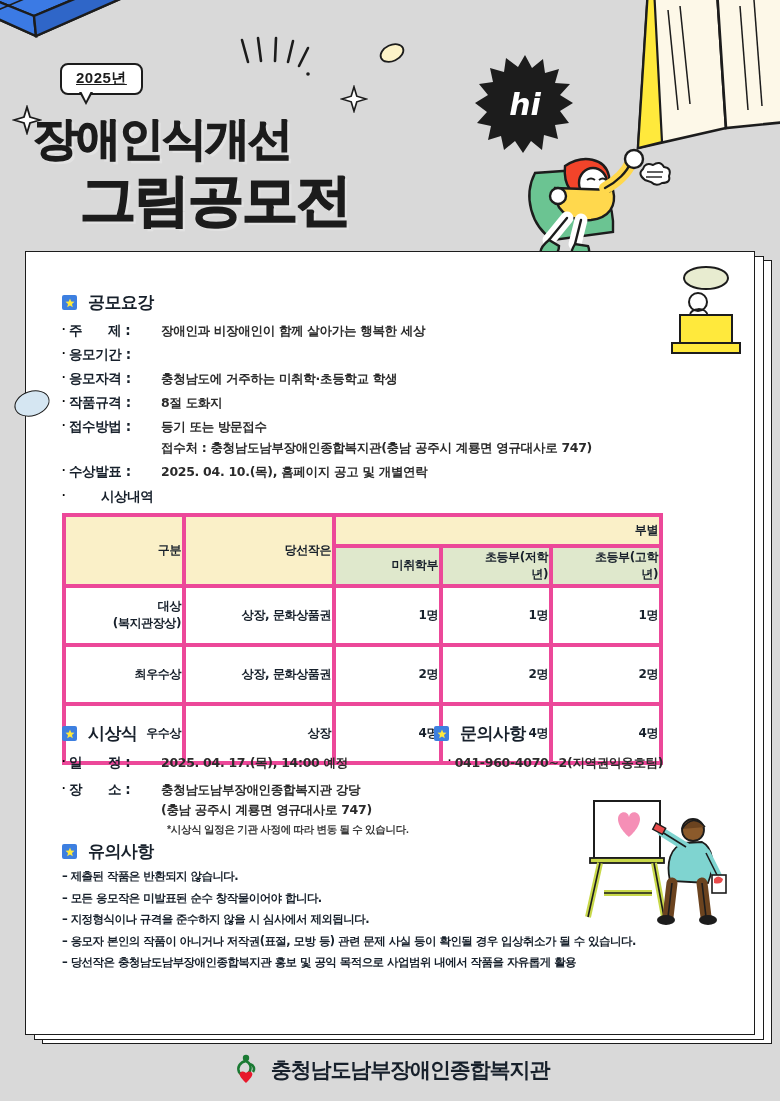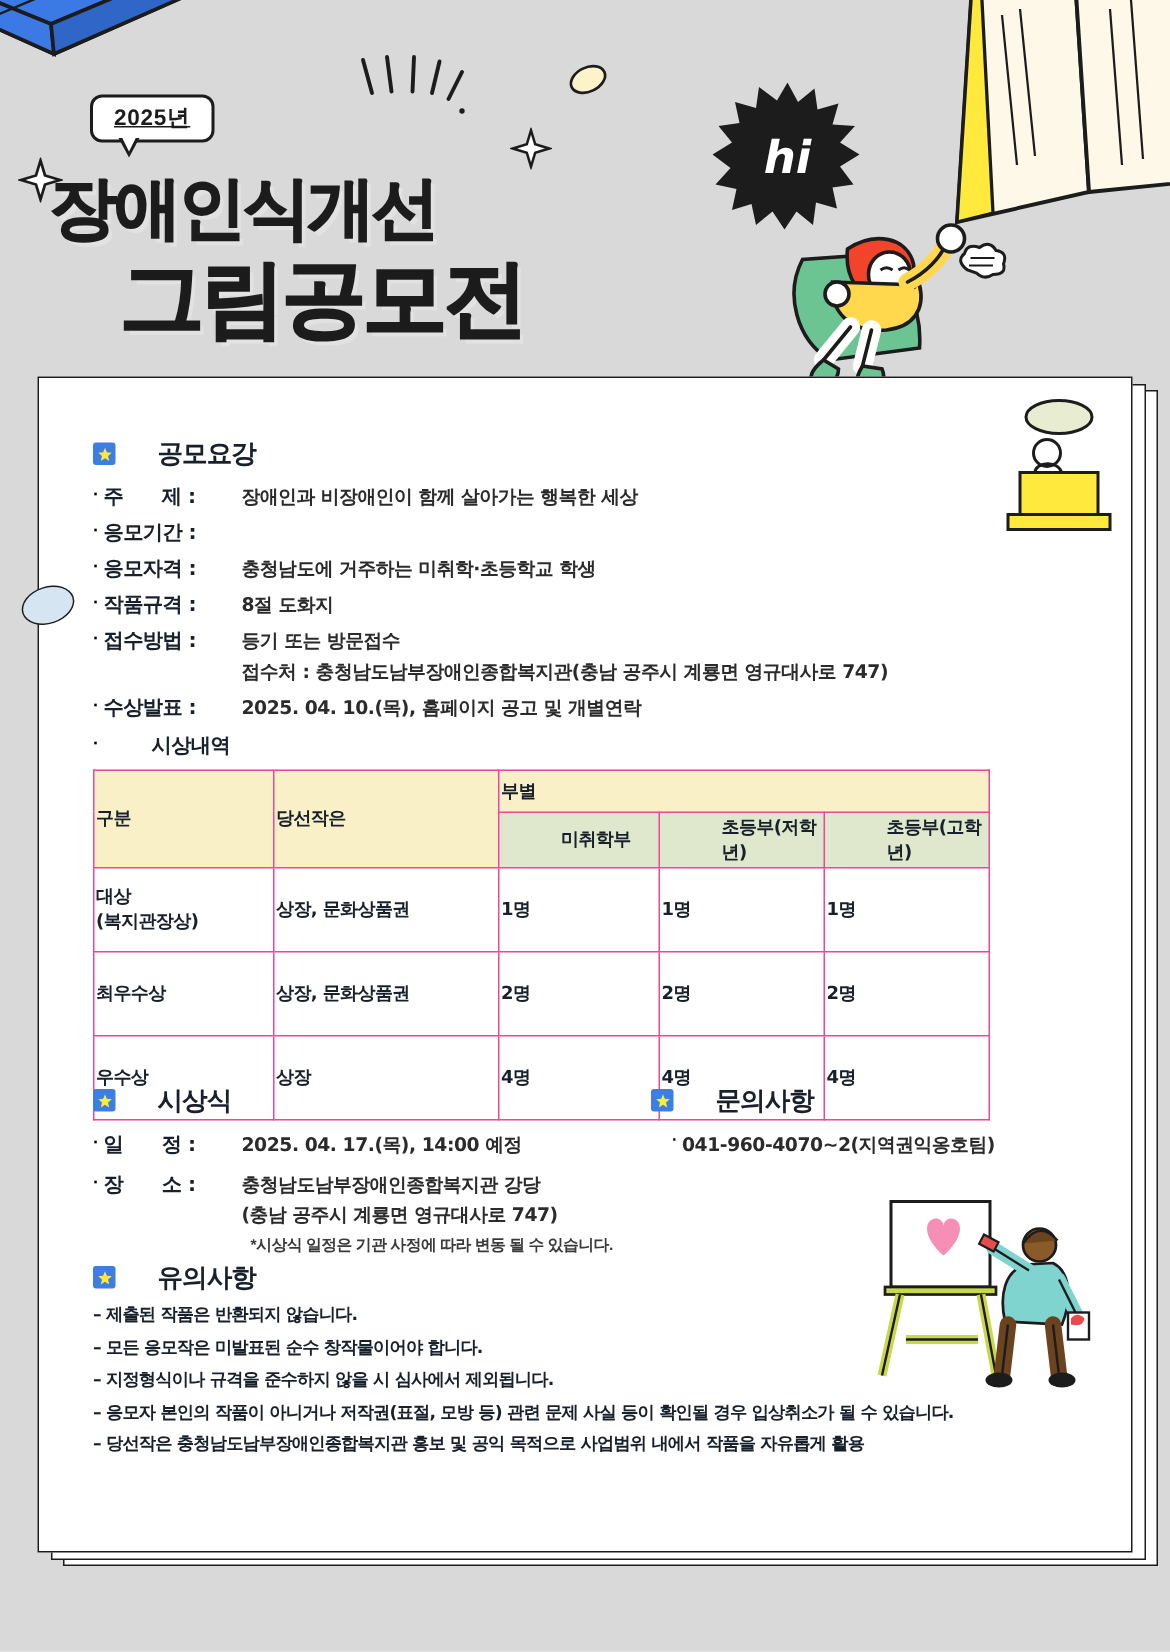--- a/index.html
+++ b/index.html
@@ -56,21 +56,21 @@
     position:absolute;left:25px;top:251px;width:728px;height:782px;
     background:#fff;border:1.6px solid #1c1c1c;overflow:hidden;
   }
   .blob-left{
     position:absolute;left:14px;top:391px;width:34px;height:23px;
     background:#d5e6f2;border:1.6px solid #1c1c1c;border-radius:50%;
     transform:rotate(-18deg);z-index:6;
   }
 
   
-  .sec-head{display:flex;align-items:center;gap:28px;}
+  .sec-head{display:flex;align-items:center;gap:11px;}
   .star-box{
     width:15px;height:15px;background:#3d7fe0;border-radius:2px;
     display:flex;align-items:center;justify-content:center;flex:0 0 auto;
   }
   .star-box svg{display:block;}
   .sec-title{
     font-size:17px;font-weight:900;color:#17202b;letter-spacing:-0.6px;
     font-family:"DejaVu Sans","Liberation Sans",sans-serif;
   }
 
@@ -86,21 +86,21 @@
     font-family:"DejaVu Sans","Liberation Sans",sans-serif;line-height:1.45;
   }
   .note{font-size:10.5px;font-weight:700;color:#3a3a3a;letter-spacing:-0.3px;}
 
   
   table.prize{
     border-collapse:collapse;margin-top:7px;width:597px;
     border:1.6px solid #3a3a3a;table-layout:fixed;
   }
   table.prize th,table.prize td{
-    border:1px solid #ec4899;text-align:left;vertical-align:middle;
+    border:4px solid #ec4899;text-align:right;vertical-align:middle;
     font-size:12px;font-weight:900;color:#17202b;letter-spacing:-0.4px;
     font-family:"DejaVu Sans","Liberation Sans",sans-serif;
   }
   table.prize th{background:#faf0c8;}
   table.prize th.sub-h{background:#dfe8cc;height:26px;padding-left:41px;}
   table.prize td{background:#fff;height:53px;font-weight:700;}
   table.prize td.first{font-weight:700;}
 
   
   .notice-li{
@@ -421,14 +421,25 @@
           <span>–&nbsp;</span><span>당선작은 충청남도남부장애인종합복지관 홍보 및 공익 목적으로 사업범위 내에서 작품을 자유롭게 활용</span>
         </div>
       </div>
     </div>
   </div>
 
   <div class="bubble">2025년</div>
   <div class="title1">장애인식개선</div>
   <div class="title2">그림공모전</div>
 
+  <div class="footer">
+    <span>
+      <svg width="30" height="32" viewBox="0 0 30 32">
+        <circle cx="15" cy="6" r="3.2" fill="#1a7a33"></circle>
+        <path d="M15 9 C 9 10, 6 15, 8 20 C 10 24, 17 24, 19 19 C 20.5 15, 19 11, 15 9 Z" fill="none" stroke="#1a7a33" stroke-width="2.6"></path>
+        <path d="M19 12 C 23 13, 24 17, 22 20" fill="none" stroke="#1a7a33" stroke-width="2.6"></path>
+        <path d="M15 31 C 9 25, 7 22, 10 20 C 12.5 18.5, 15 21, 15 21 C 15 21, 17.5 18.5, 20 20 C 23 22, 21 25, 15 31 Z" fill="#e8192c"></path>
+      </svg>
+    </span>
+    <span class="footer-name">충청남도남부장애인종합복지관</span>
+  </div>
 
 </div>
 
 </body></html>

